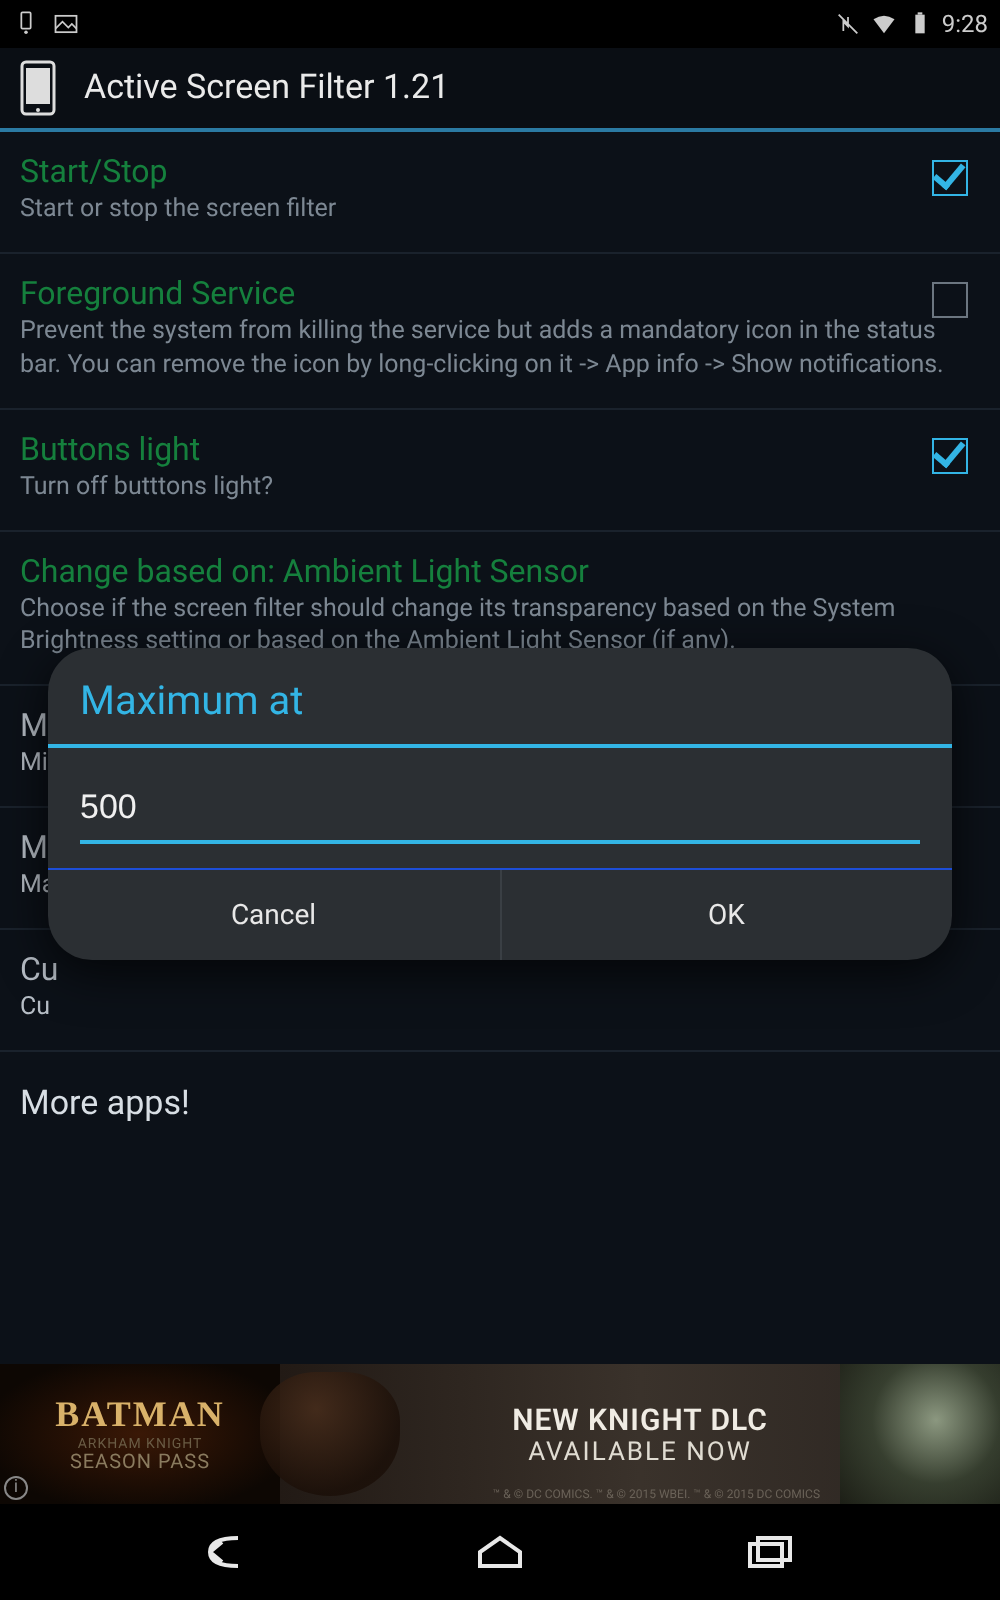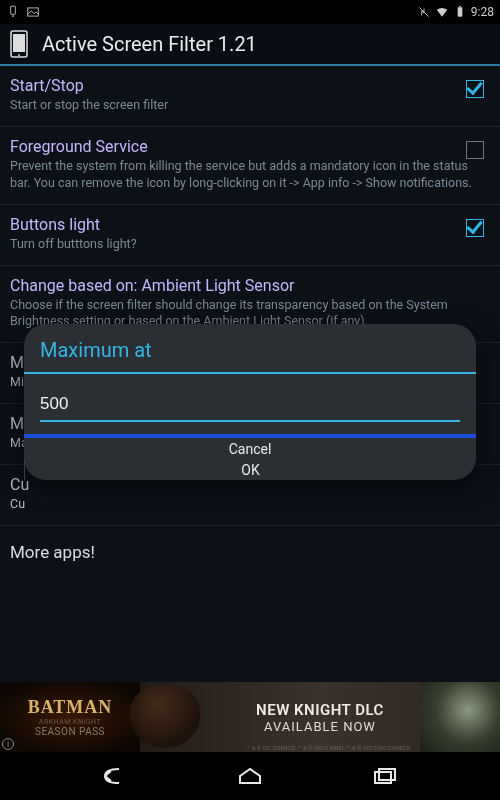--- a/index.html
+++ b/index.html
@@ -8,43 +8,43 @@
 
 
 .status-bar { height: 24px; background: #000; display: flex; align-items: center; justify-content: space-between; padding: 0 6px; color: #ccc; font-size: 12px; }
 .status-left { display: flex; gap: 6px; align-items: center; }
 .status-right { display: flex; gap: 4px; align-items: flex-end; }
 .status-icon { width: 14px; height: 14px; fill: #ccc; }
 
 
 .app-header { height: 42px; display: flex; align-items: center; padding: 0 8px; border-bottom: 2px solid #2b7aa3; background: #0a0e14; }
 .app-icon { width: 22px; height: 30px; margin-right: 12px; }
-.app-title { color: #eaeaea; font-size: 20px; font-weight: 400; }
+.app-title { color: #eaeaea; font-size: 17px; font-weight: 400; }
 
 
 .settings { flex: 1 1 auto; overflow: hidden; background: #0c1118; }
 .row { padding: 10px 10px 12px 10px; border-bottom: 1px solid #1a222c; position: relative; }
-.row-title { color: #c4b5fd; font-size: 16px; margin-bottom: 2px; }
+.row-title { color: #15803d; font-size: 16px; margin-bottom: 2px; }
 .row-sub { color: #7d8893; font-size: 12.5px; line-height: 1.35; }
 .row-check { position: absolute; right: 12px; top: 14px; width: 22px; height: 22px; }
 .checkbox { width: 18px; height: 18px; border: 1.5px solid #6c7680; background: transparent; display: inline-block; position: relative; }
 .checkbox.checked { border-color: #33b5e5; }
 .checkbox.checked::after { content: ""; position: absolute; left: 3px; top: -2px; width: 6px; height: 12px; border: solid #33b5e5; border-width: 0 3px 3px 0; transform: rotate(40deg); }
 .truncated { color: #b7bec6; }
 
 .more-apps { padding: 16px 10px; color: #d8dee4; font-size: 17px; }
 
 
 .dialog-backdrop { position: absolute; left: 0; right: 0; top: 0; bottom: 0; display: flex; align-items: flex-start; justify-content: center; pointer-events: none; }
 .dialog { pointer-events: auto; width: 452px; margin-top: 324px; background: #2b2f33; box-shadow: 0 6px 24px rgba(0,0,0,0.7); border-radius: 22px; }
 .dialog-title-wrap { padding: 14px 16px 10px 16px; border-bottom: 2px solid #33b5e5; }
 .dialog-title { color: #33b5e5; font-size: 20px; }
 .dialog-body { padding: 18px 16px 12px 16px; }
 .dialog-input { width: 100%; background: transparent; border: none; border-bottom: 2px solid #33b5e5; color: #f0f0f0; font-size: 17px; padding: 2px 0 6px 0; outline: none; }
-.dialog-buttons { display: flex; border-top: 4px solid #1d4ed8; height: 46px; flex-direction: column; }
+.dialog-buttons { display: flex; border-top: 1px solid #1d4ed8; height: 46px; }
 .dialog-btn { flex: 1; display: flex; align-items: center; justify-content: center; color: #e8e8e8; font-size: 14px; cursor: pointer; }
 .dialog-btn + .dialog-btn { border-left: 1px solid #3a3f44; }
 
 
 .ad { height: 70px; background: #1a1410; position: relative; display: flex; align-items: flex-start; overflow: hidden; }
 .ad-left { width: 140px; height: 100%; display: flex; flex-direction: column; align-items: center; justify-content: center; background: radial-gradient(ellipse at center, #3a1806 0%, #0d0703 80%); }
 .ad-brand { color: #d9b26a; font-size: 18px; font-weight: 700; letter-spacing: 1px; font-family: serif; }
 .ad-brand-sub { color: #6a5c45; font-size: 7px; letter-spacing: 0.5px; }
 .ad-brand-sub2 { color: #8a7b5f; font-size: 10px; letter-spacing: 0.5px; }
 .ad-mid { flex: 1; height: 100%; background: linear-gradient(90deg, #221a15 0%, #3a322b 50%, #2a2420 100%); display: flex; align-items: center; justify-content: center; flex-direction: column; position: relative; }

